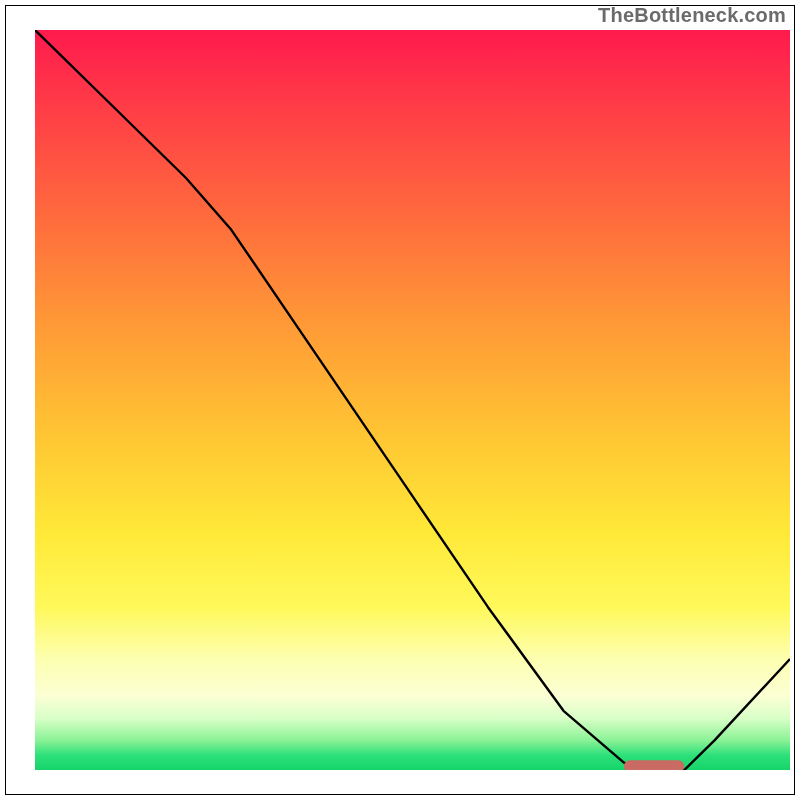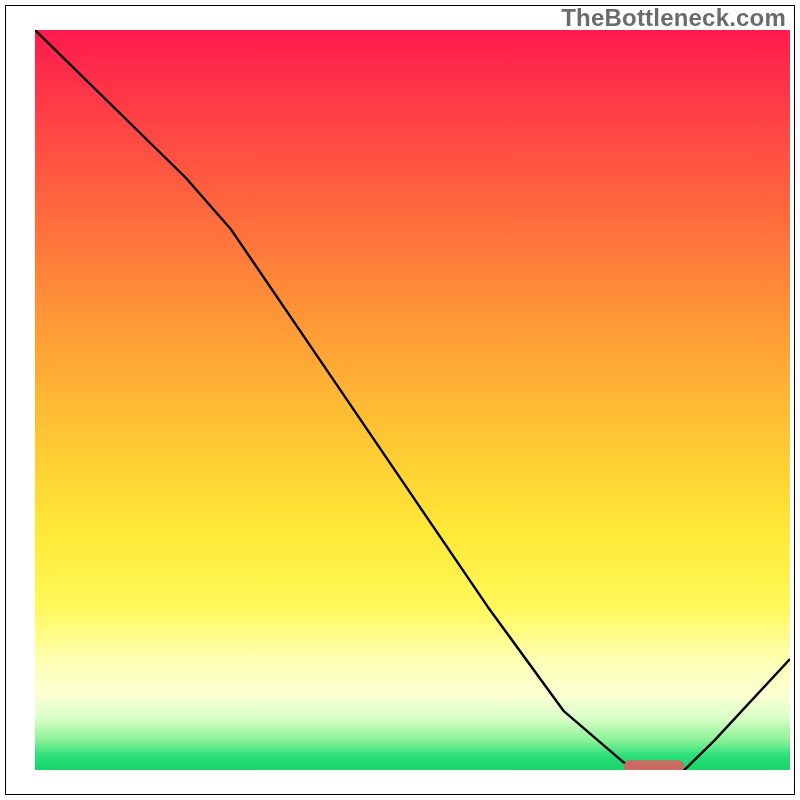--- a/index.html
+++ b/index.html
@@ -55,21 +55,21 @@
     left: 0;
     top: 0;
     width: 100%;
     height: 100%;
   }
   .watermark {
     position: absolute;
     top: 4px;
     right: 14px;
     font-family: Arial, Helvetica, sans-serif;
-    font-size: 24px;
+    font-size: 20px;
     font-weight: 600;
     color: rgba(70, 70, 70, 0.8);
     letter-spacing: 0.2px;
     user-select: none;
   }
 </style>
 </head>
 <body>
 
 <div class="frame"></div>

